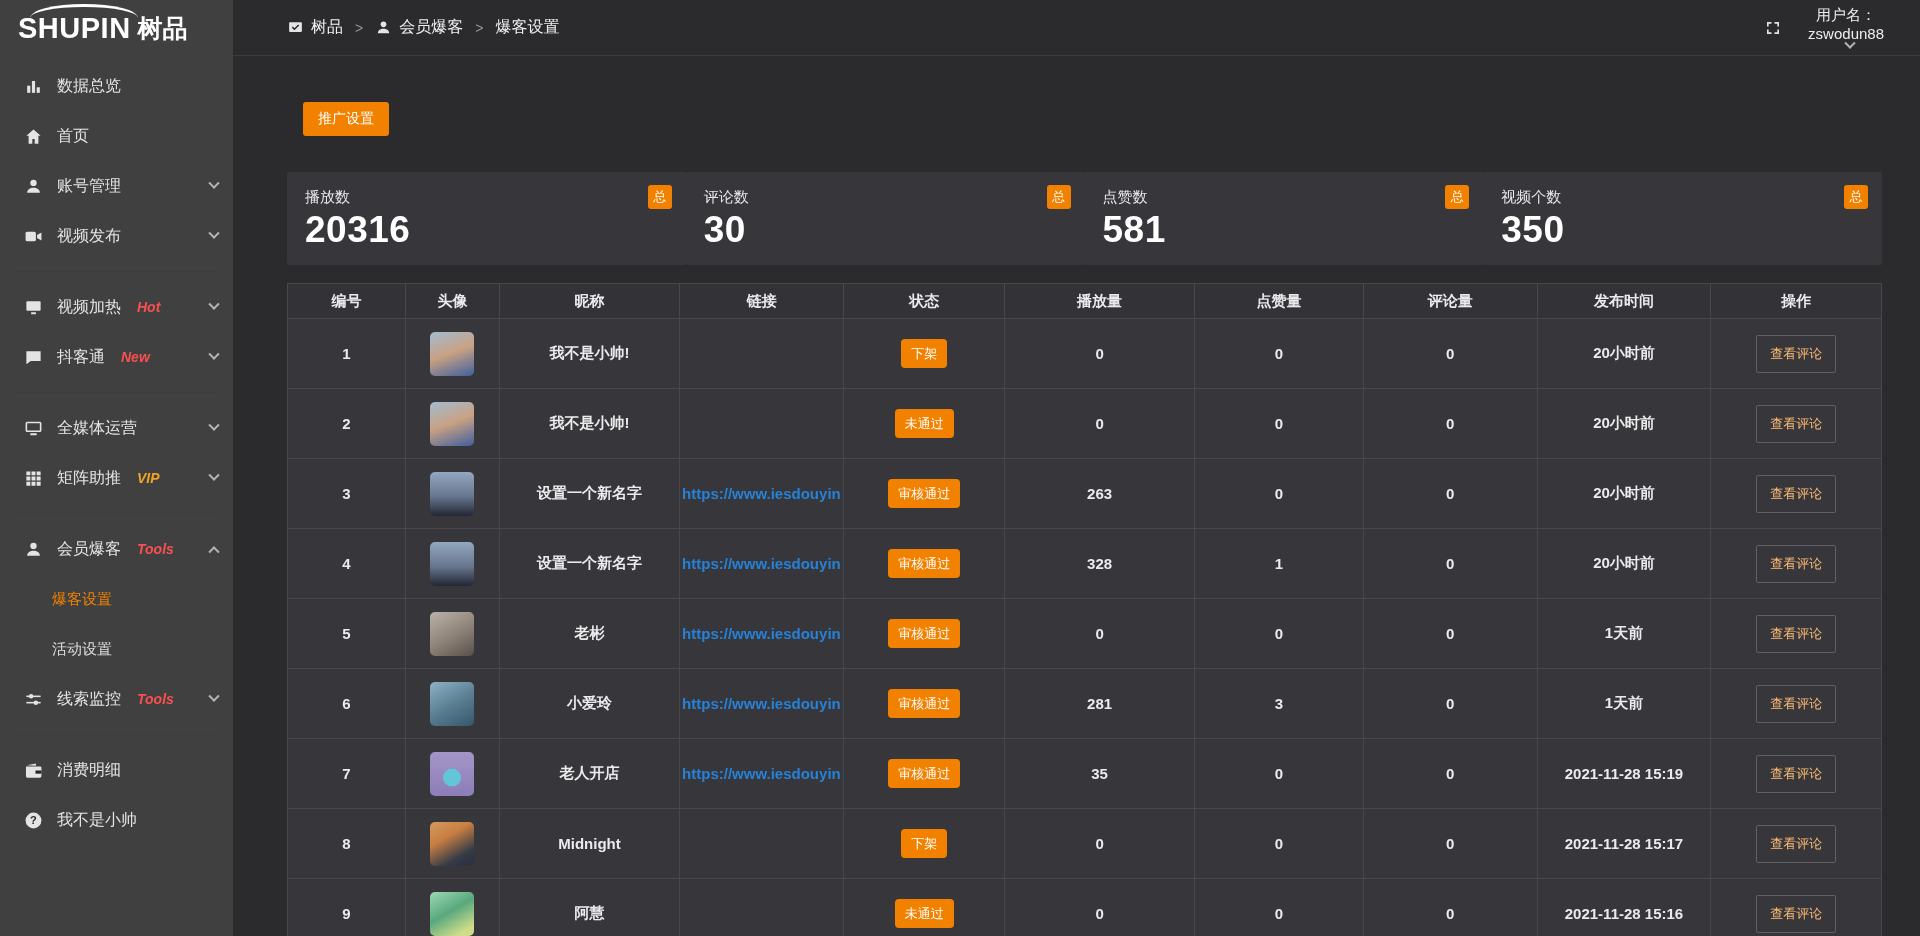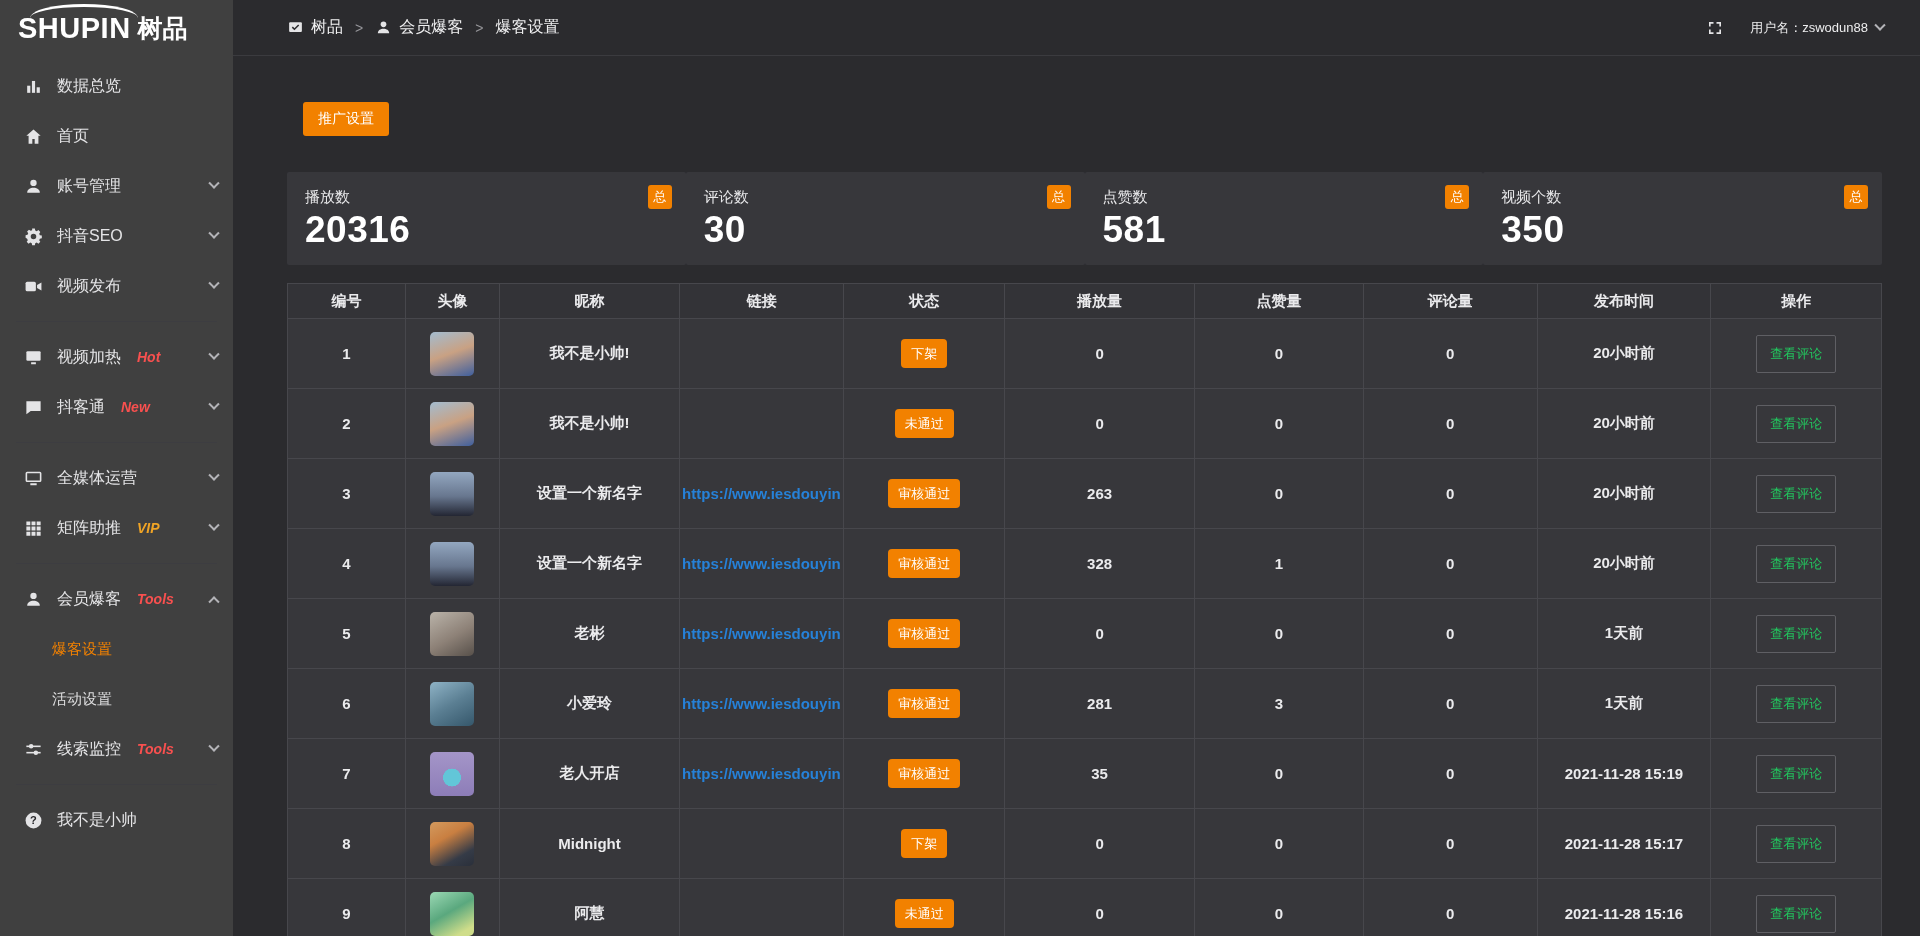--- a/index.html
+++ b/index.html
@@ -36,21 +36,21 @@
   .topbar { height: 56px; flex: 0 0 56px; display: flex; align-items: center;
     padding: 0 36px 0 54px; border-bottom: 1px solid #3b3b3f; }
   .breadcrumb { display: flex; align-items: center; font-size: 16px; color: #f0f0f1; }
   .crumb { display: flex; align-items: center; cursor: default; }
   .crumb .bc-icon { width: 17px; height: 17px; margin-right: 7px; display: inline-flex; }
   .bc-icon svg { width: 17px; height: 17px; }
   .crumb-sep { color: #96969a; margin: 0 12px; font-size: 14px; }
   .topbar-right { margin-left: auto; display: flex; align-items: center; }
   .fs-icon { width: 18px; height: 18px; display: inline-flex; cursor: pointer; }
   .fs-icon svg { width: 18px; height: 18px; }
-  .userbox { display: flex; align-items: center; margin-left: 26px; font-size: 13px; color: #ededee; cursor: pointer; }
+  .userbox { display: flex; align-items: center; margin-left: 26px; font-size: 15px; color: #ededee; cursor: pointer; flex-direction: column; }
   .userbox .chev { margin-left: 8px; }
   
   .content { flex: 1; padding: 0 38px 0 54px; overflow: hidden; }
   .promo-btn { margin-top: 46px; display: inline-block; background: #f28100; color: #fff;
     border: none; font-size: 14px; padding: 8px 15px; border-radius: 3px; cursor: pointer;
     font-family: inherit; margin-left: 16px; }
   .cards { display: flex; gap: 0; margin-top: 36px; }
   .card { flex: 1; background: #37373b; border-radius: 2px; height: 93px; position: relative;
     padding: 16px 18px; }
   .card-label { font-size: 15px; color: #e8e8ea; }
@@ -64,21 +64,21 @@
   th { height: 35px; background: #333337; border: 1px solid #47474c; font-size: 15px;
     font-weight: 700; color: #eaeaec; text-align: center; }
   td { height: 70px; border: 1px solid #47474c; font-size: 15px; font-weight: 700;
     color: #ebebed; text-align: center; overflow: hidden; }
   td.link-cell { text-align: left; padding: 0 2px; }
   a.video-link { color: #2681d8; text-decoration: none; white-space: nowrap; display: block;
     overflow: hidden; font-weight: 700; }
   .avatar { width: 44px; height: 44px; border-radius: 5px; margin: 0 auto; }
   .status-badge { display: inline-block; background: #f28100; color: #fff; font-size: 13px;
     font-weight: 400; padding: 8px 10px; border-radius: 4px; line-height: 1; cursor: pointer; }
-  .view-btn { background: transparent; border: 1px solid #5f5f64; color: #22c55e;
+  .view-btn { background: transparent; border: 1px solid #5f5f64; color: #fdba74;
     font-size: 13px; padding: 9px 13px; border-radius: 2px; cursor: pointer; font-family: Liberation Mono, monospace; }
 </style>
 </head>
 <body>
 
 <div class="sidebar">
   <div class="logo">
     <span class="logo-arc"></span>
     <span class="logo-en">SHUPIN</span>
     <span class="logo-cjk">树品</span>
@@ -108,29 +108,20 @@
             <circle fill="#e4e4e6" cx="12" cy="7.5" r="4"></circle>
             <path fill="#e4e4e6" d="M4 20c0-4.2 3.8-6.3 8-6.3s8 2.1 8 6.3z"></path>
           </svg>
         </span>
         <span>账号管理</span>
         <span class="chev down"></span>
       </div>
       <div class="nav-item">
         <span class="nav-icon">
           <svg viewBox="0 0 24 24">
-            <path fill="#e4e4e6" d="M10.3 2h3.4l.5 2.5 1.9.8 2.1-1.4 2.4 2.4-1.4 2.1.8 1.9 2.5.5v3.4l-2.5.5-.8 1.9 1.4 2.1-2.4 2.4-2.1-1.4-1.9.8-.5 2.5h-3.4l-.5-2.5-1.9-.8-2.1 1.4-2.4-2.4 1.4-2.1-.8-1.9L2 13.7v-3.4l2.5-.5.8-1.9-1.4-2.1 2.4-2.4 2.1 1.4 1.9-.8zM12 8.5A3.5 3.5 0 1 0 12 15.5 3.5 3.5 0 1 0 12 8.5z"></path>
-          </svg>
-        </span>
-        <span>抖音SEO</span>
-        <span class="chev down"></span>
-      </div>
-      <div class="nav-item">
-        <span class="nav-icon">
-          <svg viewBox="0 0 24 24">
             <rect fill="#e4e4e6" x="2" y="6" width="13" height="12" rx="2"></rect>
             <path fill="#e4e4e6" d="M16.5 10l5.5-3v10l-5.5-3z"></path>
           </svg>
         </span>
         <span>视频发布</span>
         <span class="chev down"></span>
       </div>
       <div class="nav-divider"></div>
       <div class="nav-item">
         <span class="nav-icon">
@@ -199,20 +190,29 @@
             <rect fill="#e4e4e6" x="3" y="15" width="18" height="2"></rect>
             <circle fill="#e4e4e6" cx="9" cy="8" r="2.8"></circle>
             <circle fill="#e4e4e6" cx="15" cy="16" r="2.8"></circle>
           </svg>
         </span>
         <span>线索监控</span>
         <span class="nav-badge" style="color: rgb(248, 80, 79);">Tools</span>
         <span class="chev down"></span>
       </div>
       <div class="nav-divider"></div>
+      <div class="nav-item">
+        <span class="nav-icon">
+          <svg viewBox="0 0 24 24">
+            <path fill="#e4e4e6" d="M3.5 5.5L15 3v3zM2.5 7h18a1.5 1.5 0 0 1 1.5 1.5V19a2 2 0 0 1-2 2H4.5a2 2 0 0 1-2-2z"></path>
+            <rect fill="#27272a" x="14.5" y="12" width="7.5" height="4"></rect>
+          </svg>
+        </span>
+        <span>消费明细</span>
+      </div>
       <div class="nav-item">
         <span class="nav-icon">
           <svg viewBox="0 0 24 24">
             <circle fill="#e4e4e6" cx="12" cy="12" r="10"></circle>
             <text x="12" y="17" text-anchor="middle" font-size="14" font-weight="bold" fill="#27272a" font-family="sans-serif">?</text>
           </svg>
         </span>
         <span>我不是小帅</span>
       </div>
     </div>

